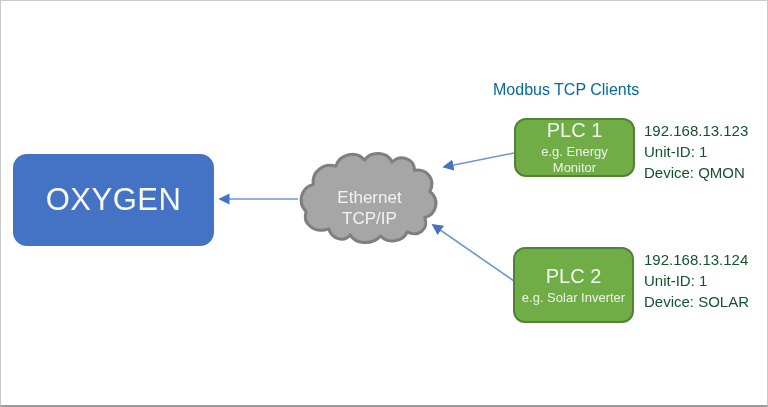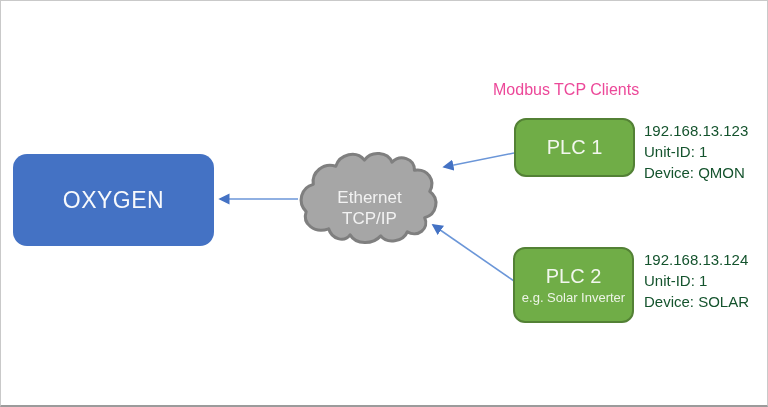--- a/index.html
+++ b/index.html
@@ -2,26 +2,26 @@
 <html><head>
 <meta charset="utf-8">
 <style>
   html,body{margin:0;padding:0;background:#ffffff;font-family:"Liberation Sans",sans-serif;}
   .canvas{position:relative;width:768px;height:407px;box-sizing:border-box;background:#ffffff;
           border:1px solid #c9c9c9;border-bottom:2px solid #9b9b9b;overflow:hidden;}
   .overlay{position:absolute;left:0;top:0;width:768px;height:407px;pointer-events:none;overflow:visible;}
   .arrow{stroke:#6b96d8;stroke-width:1.6;fill:none;}
   .node{position:absolute;display:flex;flex-direction:column;align-items:center;justify-content:center;text-align:center;}
   .oxygen{left:12px;top:153px;width:201px;height:92px;background:#4472c4;border-radius:14px;
-          color:#f7f9fc;font-size:23px;letter-spacing:0.5px;}
+          color:#f7f9fc;font-size:31px;letter-spacing:0.5px;}
   .cloud-svg{position:absolute;left:297px;top:146px;width:143px;height:101px;overflow:visible;}
   .cloud-path{fill:#a6a6a6;stroke:#7f7f7f;stroke-width:3;stroke-linejoin:round;}
   .cloud-label{position:absolute;left:297px;top:174px;width:143px;text-align:center;
                color:#f2f2f2;font-size:17px;line-height:21px;margin-top:12px;}
-  .heading{position:absolute;left:492px;top:80px;font-size:16px;color:#ec4899;}
+  .heading{position:absolute;left:492px;top:80px;font-size:16px;color:#0369a1;}
   .plc{width:121px;background:#70ad47;border:2px solid #538135;border-radius:12px;box-sizing:border-box;}
   .plc .title{font-size:20px;line-height:23px;color:#f2f7ee;}
   .plc .desc{font-size:13px;line-height:16px;width:104px;margin-top:2px;color:#edf4e6;}
   .plc1{left:513px;top:117px;height:59px;}
   .plc2{left:512px;top:246px;height:76px;}
   .info{position:absolute;color:#14532d;font-size:15px;line-height:21px;}
   .info1{left:643px;top:119px;}
   .info2{left:643px;top:248px;}
 </style>
 </head>
@@ -52,20 +52,21 @@
   </svg>
   <div class="cloud-label">
     <div>Ethernet</div>
     <div>TCP/IP</div>
   </div>
 
   <div class="heading">Modbus TCP Clients</div>
 
   <div class="node plc plc1">
     <div class="title">PLC 1</div>
+    <div class="desc">e.g. Energy Monitor</div>
   </div>
   <div class="info info1">
     <div>192.168.13.123</div>
     <div>Unit-ID: 1</div>
     <div>Device: QMON</div>
   </div>
 
   <div class="node plc plc2">
     <div class="title">PLC 2</div>
     <div class="desc">e.g. Solar Inverter</div>

